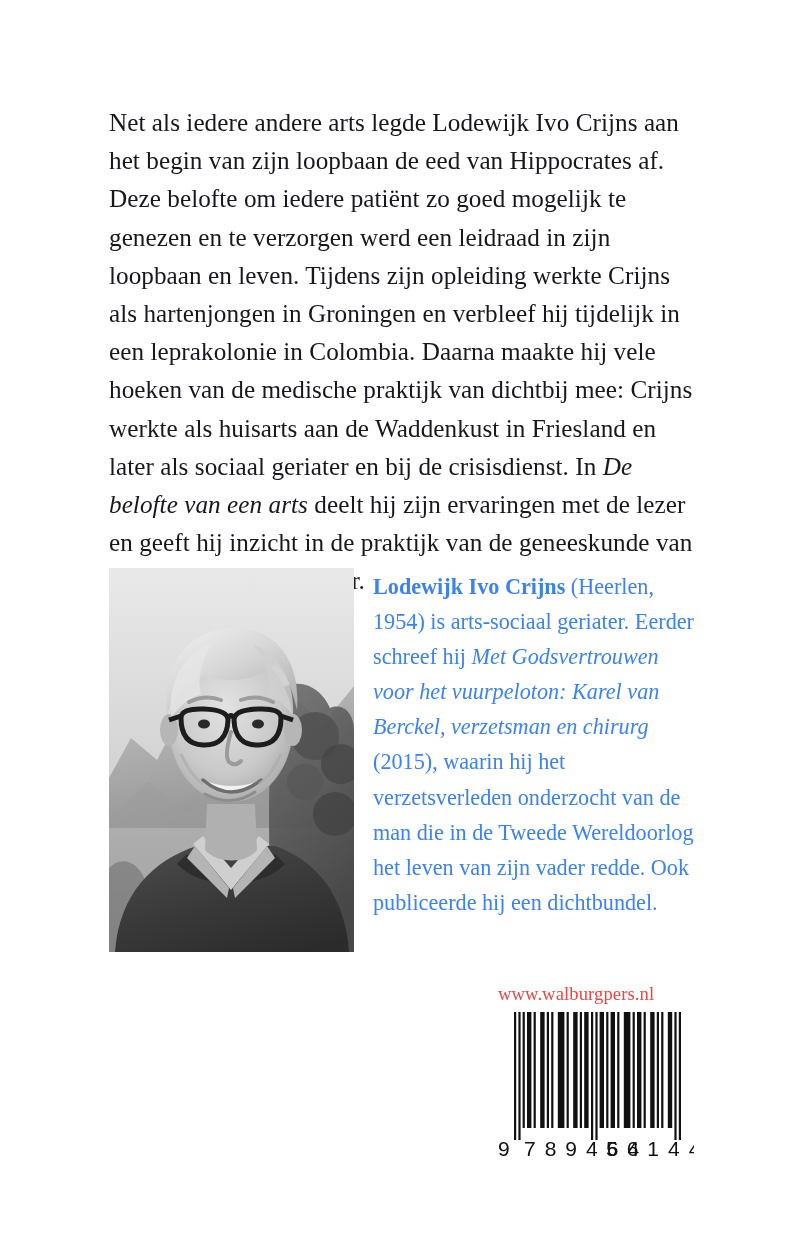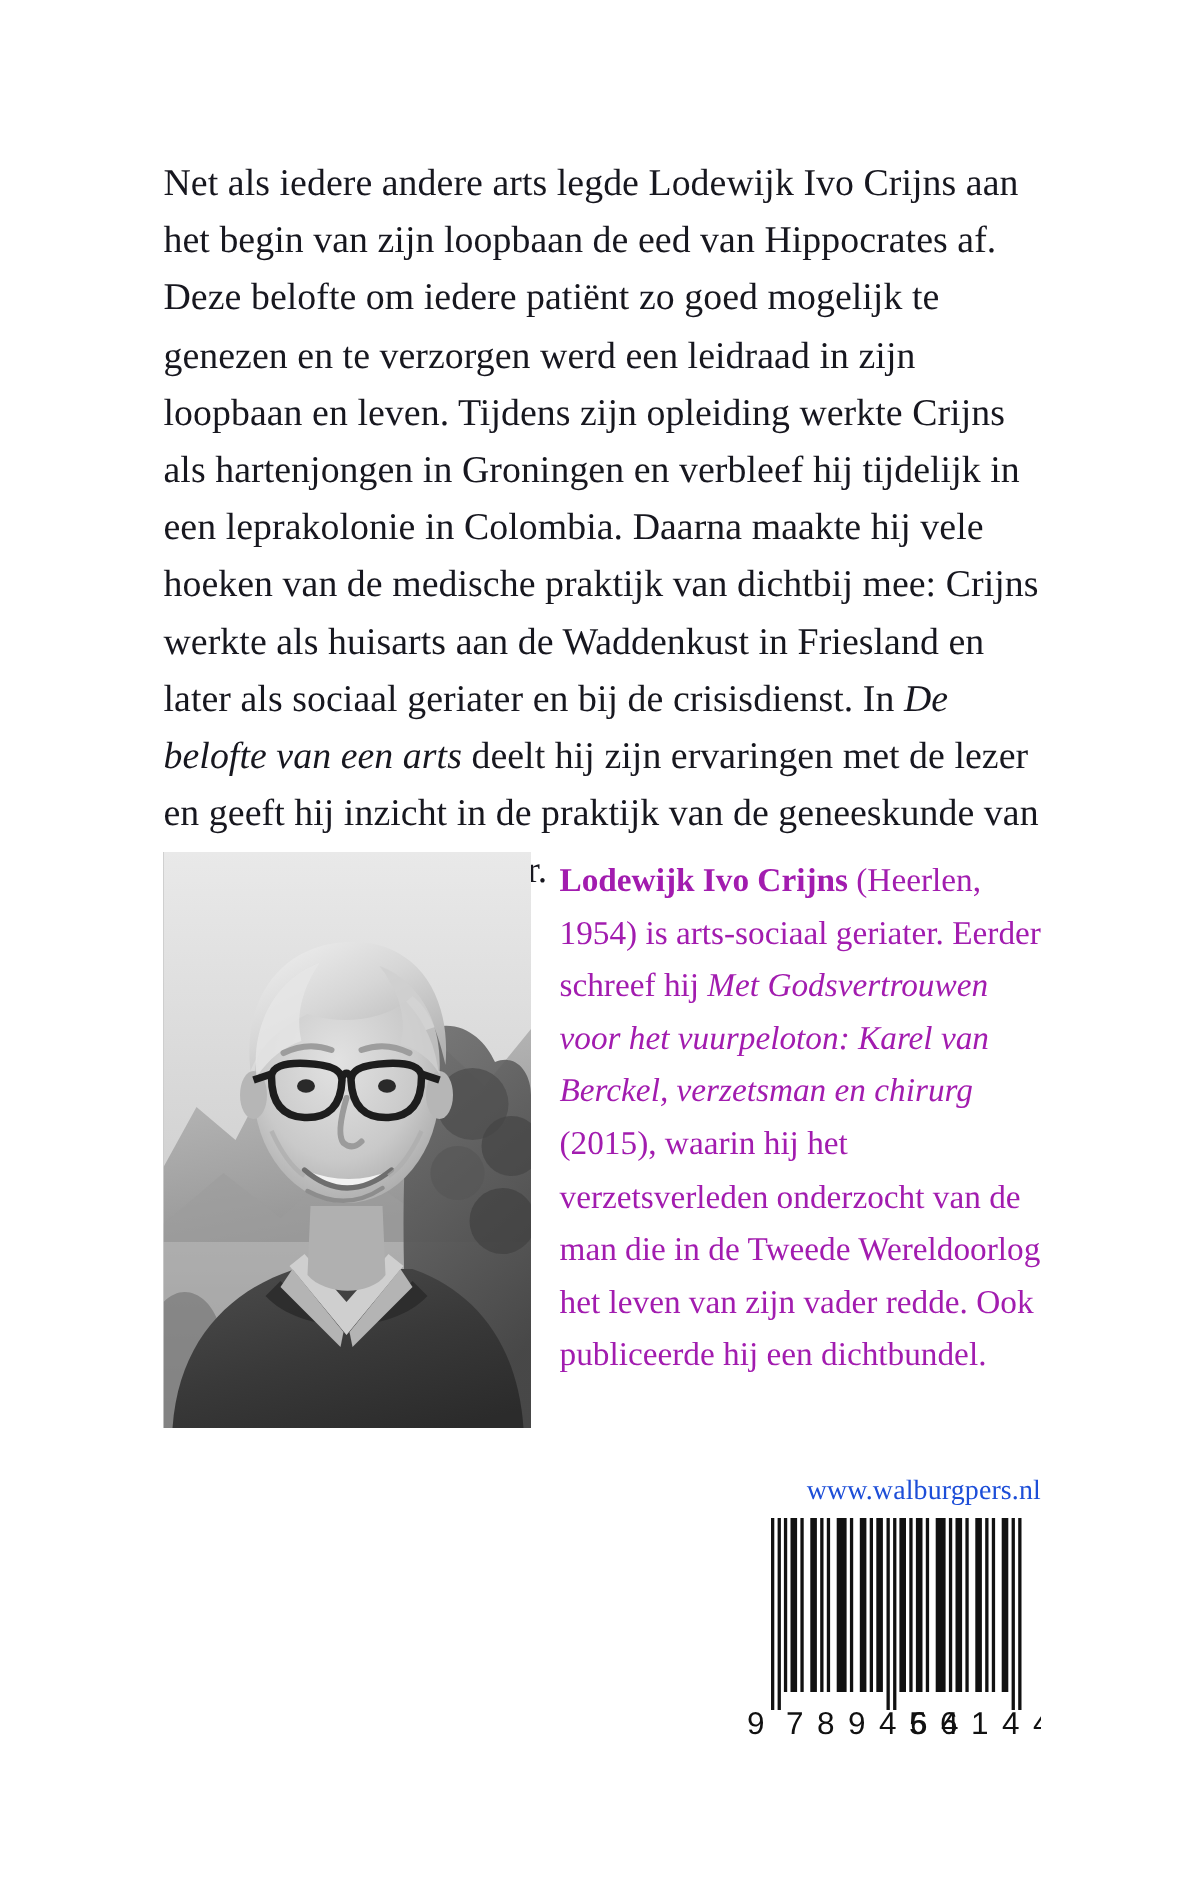--- a/index.html
+++ b/index.html
@@ -57,21 +57,21 @@
   }
   .author-photo svg { display: block; width: 100%; height: 100%; }
 
   .author-bio {
     position: absolute;
     left: 264px;
     top: 1px;
     width: 322px;
     font-size: 22.2px;
     line-height: 35.1px;
-    color: #a21caf;
+    color: #3b82f6;
   }
   .author-bio .t-bold { font-weight: bold; }
   .author-bio .t-italic { font-style: italic; }
 
   
   .publisher-logo {
     position: absolute;
     left: 112px;
     top: 1076px;
     width: 150px;
@@ -97,24 +97,24 @@
   }
   .logo-wordmark .wm-strong { font-weight: bold; }
   .logo-wordmark .wm-light { font-weight: normal; }
 
   
   .website {
     position: absolute;
     left: 498px;
     top: 983px;
     width: 196px;
-    text-align: right;
+    text-align: left;
     font-size: 18.6px;
     letter-spacing: 0.1px;
-    color: #1d4ed8;
+    color: #ef4444;
   }
 
   
   .barcode {
     position: absolute;
     left: 498px;
     top: 1010px;
     width: 196px;
     height: 162px;
   }

